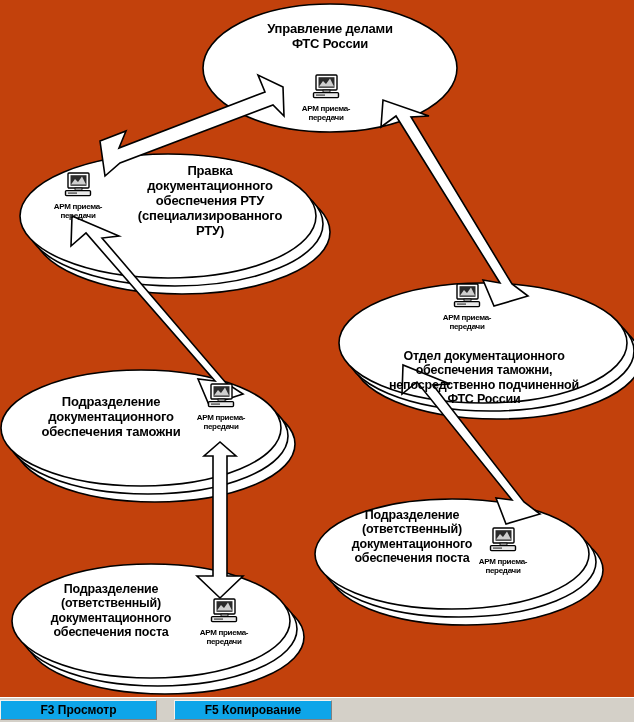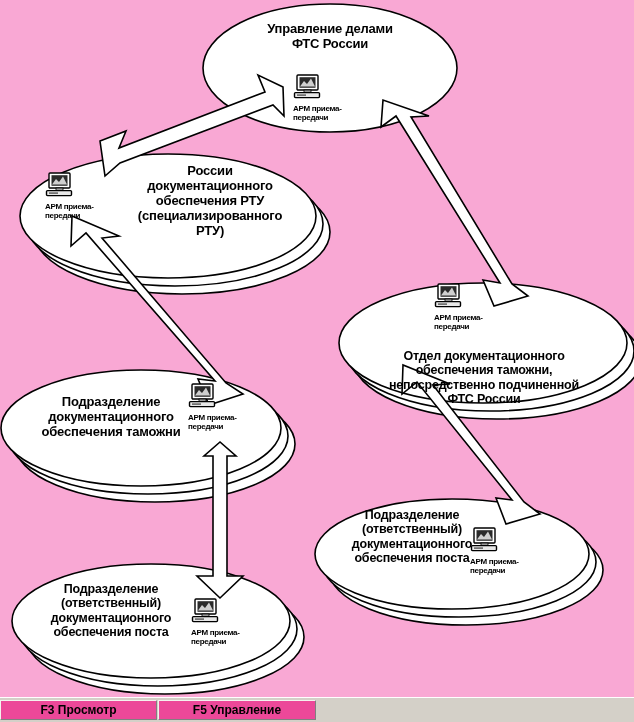--- a/index.html
+++ b/index.html
@@ -6,58 +6,58 @@
   html,body{margin:0;padding:0;}
   body{
     width:634px;height:722px;
     background:#ffffff;
     font-family:"Liberation Sans","DejaVu Sans",sans-serif;
     overflow:hidden;
     position:relative;
   }
   #diagram-area{
     position:absolute;left:0;top:0;width:634px;height:697px;
-    background:#f9a8d4;
+    background:#c2410c;
   }
   #diagram-svg{position:absolute;left:0;top:0;}
 
   .node-label{
     position:absolute;
     text-align:center;
     color:#000000;
     font-weight:bold;
     line-height:1.15;
     white-space:pre-line;
     letter-spacing:-0.2px;
   }
 
-  .wks{position:absolute;text-align:left;}
+  .wks{position:absolute;text-align:center;}
   .wks .pc{margin:0 auto;}
   .wks .cap{
     font-size:8px;font-weight:bold;color:#000;line-height:1.1;
     margin-top:1px;white-space:pre-line;letter-spacing:-0.3px;
   }
 
   
   #status-bar{
     position:absolute;left:0;top:697px;width:634px;height:25px;
     background:#d4d0c8;
     border-top:1px solid #ffffff;
     display:flex;
     align-items:stretch;
     box-sizing:border-box;
   }
   .fkey{
     flex:0 0 auto;
-    background:#ec4899;
+    background:#0ea5e9;
     border-top:1px solid #f4f2ee;
     border-left:1px solid #f4f2ee;
     border-right:1px solid #808080;
     border-bottom:1px solid #808080;
-    margin:2px 1px 2px 0;
+    margin:2px 17px 2px 0;
     display:flex;align-items:center;justify-content:center;
     font-size:12px;font-weight:bold;color:#000;
     letter-spacing:0px;
     box-sizing:border-box;
     overflow:hidden;
     white-space:nowrap;
   }
   .fkey.f3{width:157px;}
   .fkey.f4{width:316px;}
   .fkey.f5{width:158px;}
@@ -135,21 +135,21 @@
     <g>
       <polygon class="arw" points="
         403,365  402,394  417,382  512,500  496,498  506,524  540,514  524,502  433,385  450,384
       "></polygon>
     </g>
   </svg>
 
   <div class="node-label" style="left:218px;top:22px;width:224px;font-size:13px;">Управление делами
 ФТС России</div>
 
-  <div class="node-label" style="left:115px;top:164px;width:190px;font-size:13px;">России
+  <div class="node-label" style="left:115px;top:164px;width:190px;font-size:13px;">Правка
 документационного
 обеспечения РТУ
 (специализированного
 РТУ)</div>
 
   <div class="node-label" style="left:344px;top:321px;width:280px;font-size:12.5px;margin-top:28px;">Отдел документационного
 обеспечения таможни,
 непосредственно подчиненной
 ФТС России</div>
 
@@ -242,15 +242,15 @@
       <rect x="4" y="20.4" width="9" height="1.4" fill="#555"></rect>
     </svg>
     <div class="cap">АРМ приема-
 передачи</div>
   </div>
 
 </div>
 
 <div id="status-bar">
   <div class="fkey f3">F3 Просмотр</div>
-  <div class="fkey f5">F5 Управление</div>
+  <div class="fkey f5">F5 Копирование</div>
 
 </div>
 
 </body></html>

